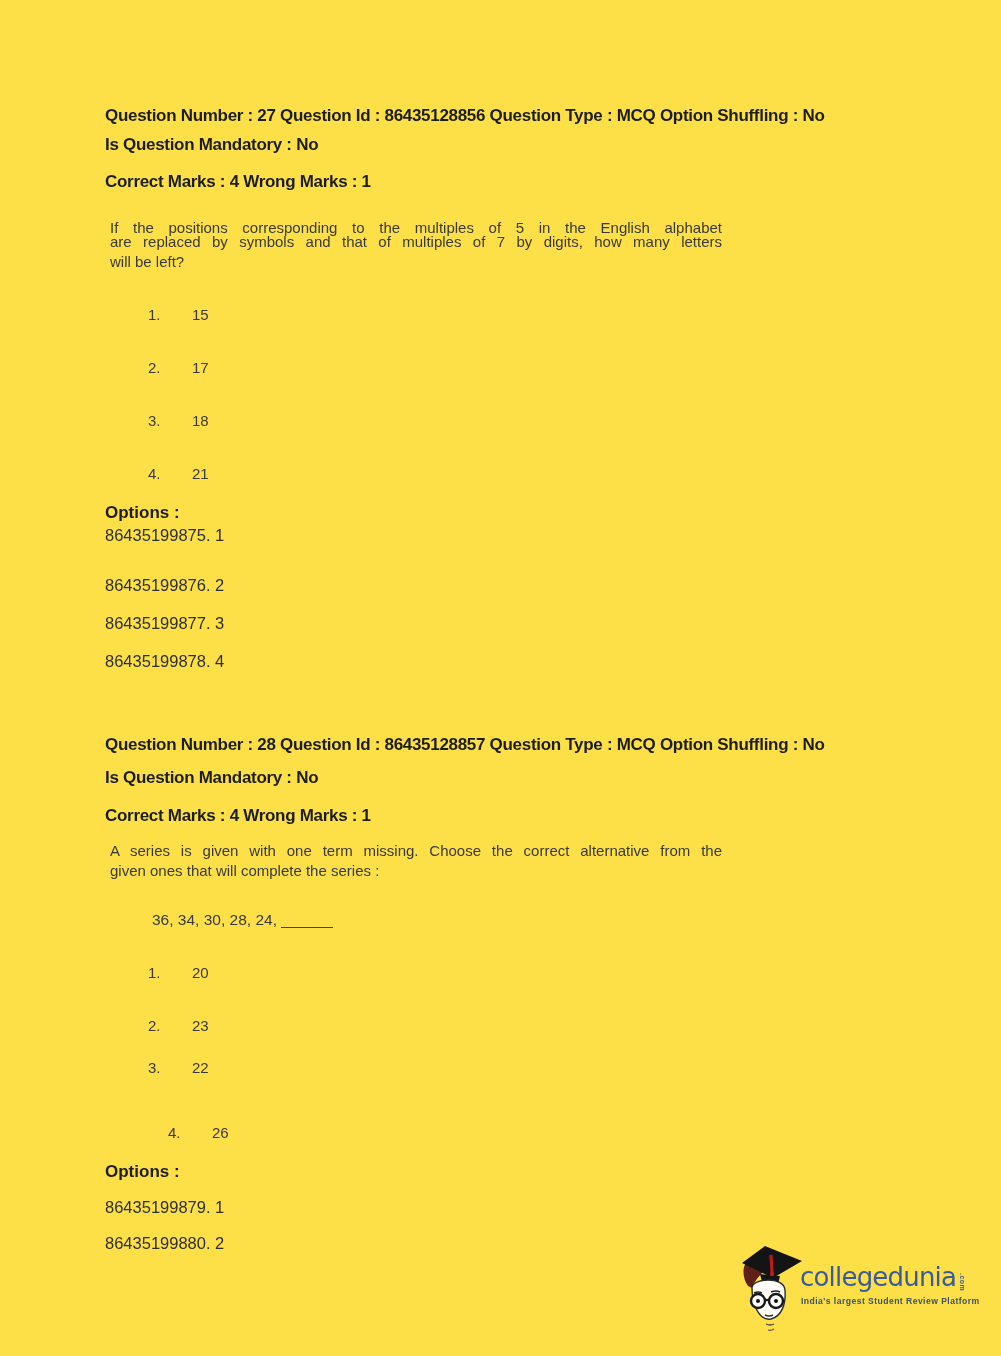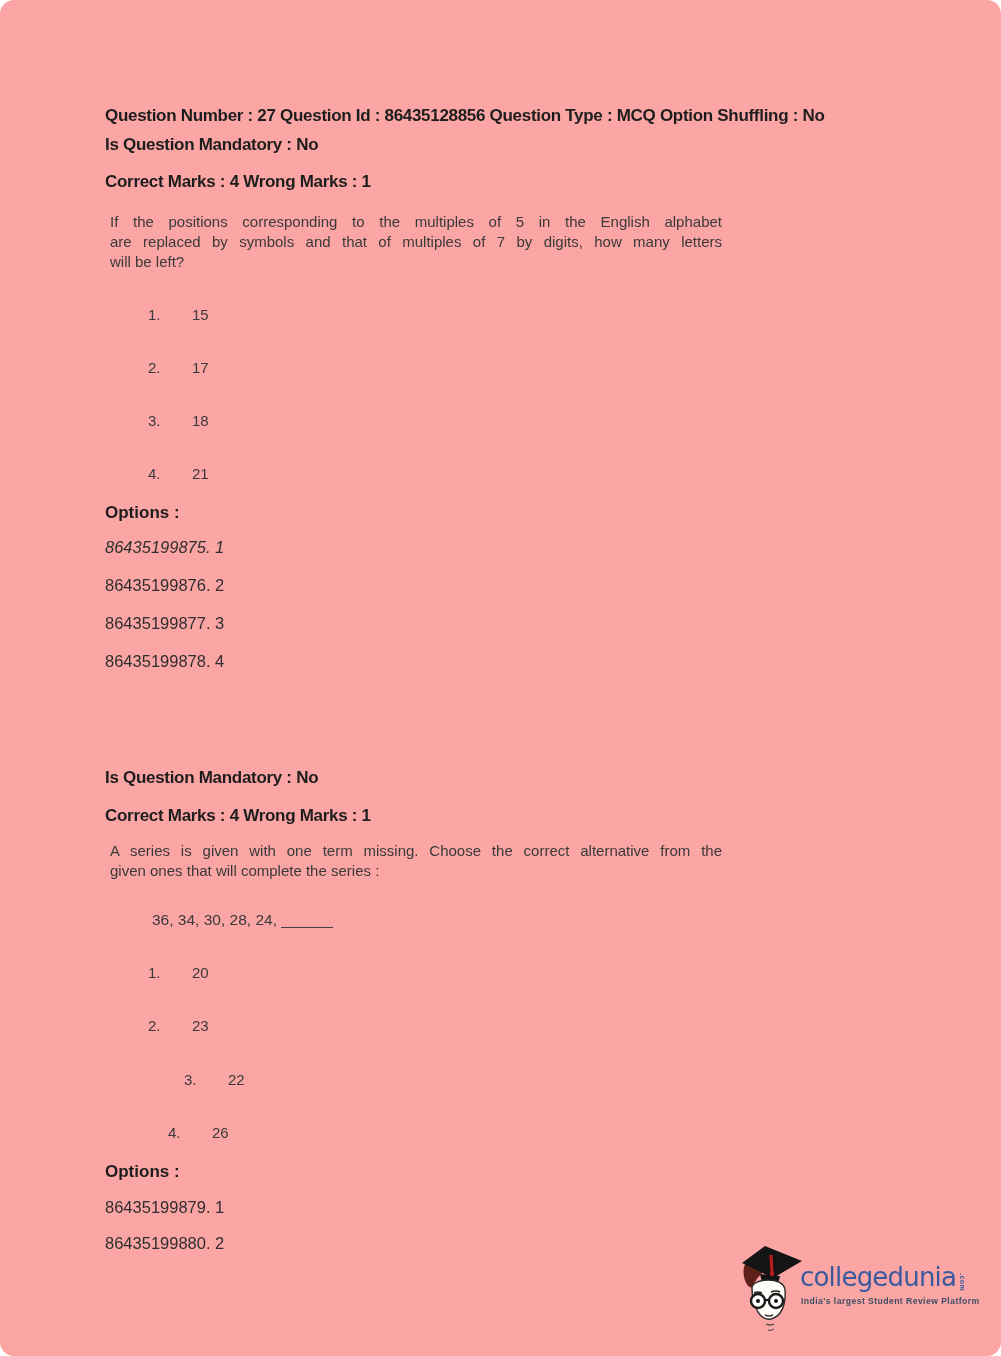--- a/index.html
+++ b/index.html
@@ -1,23 +1,22 @@
 <!DOCTYPE html>
 <html><head>
 <meta charset="utf-8">
 <style>
   html,body{margin:0;padding:0;background:#fff;}
   .page{
     position:relative;
     width:1001px;
     height:1356px;
-    background:#fca5a5;
+    background:#fde047;
     overflow:hidden;
     font-family:"Liberation Sans", sans-serif;
-    border-radius:14px;
   }
   .qblock{position:absolute;left:105px;width:845px;}
   .qblock > div{position:absolute;left:0;}
   .hline{
     font-size:17px;
     font-weight:bold;
     color:#1d1d1d;
     letter-spacing:-0.3px;
     white-space:nowrap;
   }
@@ -82,60 +81,61 @@
 </head>
 <body>
 
 <div class="page">
 
   <section class="qblock" style="top:106px;height:620px;">
     <div class="hline" style="top:0;">Question Number : 27 Question Id : 86435128856 Question Type : MCQ Option Shuffling : No</div>
     <div class="hline" style="top:29px;">Is Question Mandatory : No</div>
     <div class="hline" style="top:66px;">Correct Marks : 4 Wrong Marks : 1</div>
 
-    <div class="bodyline scan jst" style="top:106px;">If the positions corresponding to the multiples of 5 in the English alphabet</div>
+    <div class="bodyline scan jst" style="top:112px;">If the positions corresponding to the multiples of 5 in the English alphabet</div>
     <div class="bodyline scan jst" style="top:126px;">are replaced by symbols and that of multiples of 7 by digits, how many letters</div>
     <div class="bodyline scan" style="top:146px;">will be left?</div>
 
     <div class="choice scan" style="top:200px;">
       <span class="cnum">1.</span><span>15</span>
     </div>
     <div class="choice scan" style="top:253px;">
       <span class="cnum">2.</span><span>17</span>
     </div>
     <div class="choice scan" style="top:306px;">
       <span class="cnum">3.</span><span>18</span>
     </div>
     <div class="choice scan" style="top:359px;">
       <span class="cnum">4.</span><span>21</span>
     </div>
 
     <div class="optlabel" style="top:397px;">Options :</div>
-    <div class="optid" style="top:432px;font-style:italic;">86435199875. 1</div>
+    <div class="optid" style="top:420px;">86435199875. 1</div>
     <div class="optid" style="top:470px;">86435199876. 2</div>
     <div class="optid" style="top:508px;">86435199877. 3</div>
     <div class="optid" style="top:546px;">86435199878. 4</div>
   </section>
 
   <section class="qblock" style="top:735px;height:540px;">
+    <div class="hline" style="top:0;">Question Number : 28 Question Id : 86435128857 Question Type : MCQ Option Shuffling : No</div>
     <div class="hline" style="top:33px;">Is Question Mandatory : No</div>
     <div class="hline" style="top:71px;">Correct Marks : 4 Wrong Marks : 1</div>
 
     <div class="bodyline scan" style="top:126px;">given ones that will complete the series :</div>
     <div class="bodyline scan jst" style="top:106px;">A series is given with one term missing. Choose the correct alternative from the</div>
 
     <div class="series scan" style="position:absolute;top:176px;">36, 34, 30, 28, 24, ______</div>
 
     <div class="choice scan" style="top:229px;">
       <span class="cnum">1.</span><span>20</span>
     </div>
     <div class="choice scan" style="top:282px;">
       <span class="cnum">2.</span><span>23</span>
     </div>
-    <div class="choice scan" style="top:336px;margin-left:36px;">
+    <div class="choice scan" style="top:324px;">
       <span class="cnum">3.</span><span>22</span>
     </div>
     <div class="choice scan" style="top:389px;margin-left:20px;">
       <span class="cnum">4.</span><span>26</span>
     </div>
 
     <div class="optlabel" style="top:427px;">Options :</div>
     <div class="optid" style="top:463px;">86435199879. 1</div>
     <div class="optid" style="top:499px;">86435199880. 2</div>
   </section>

